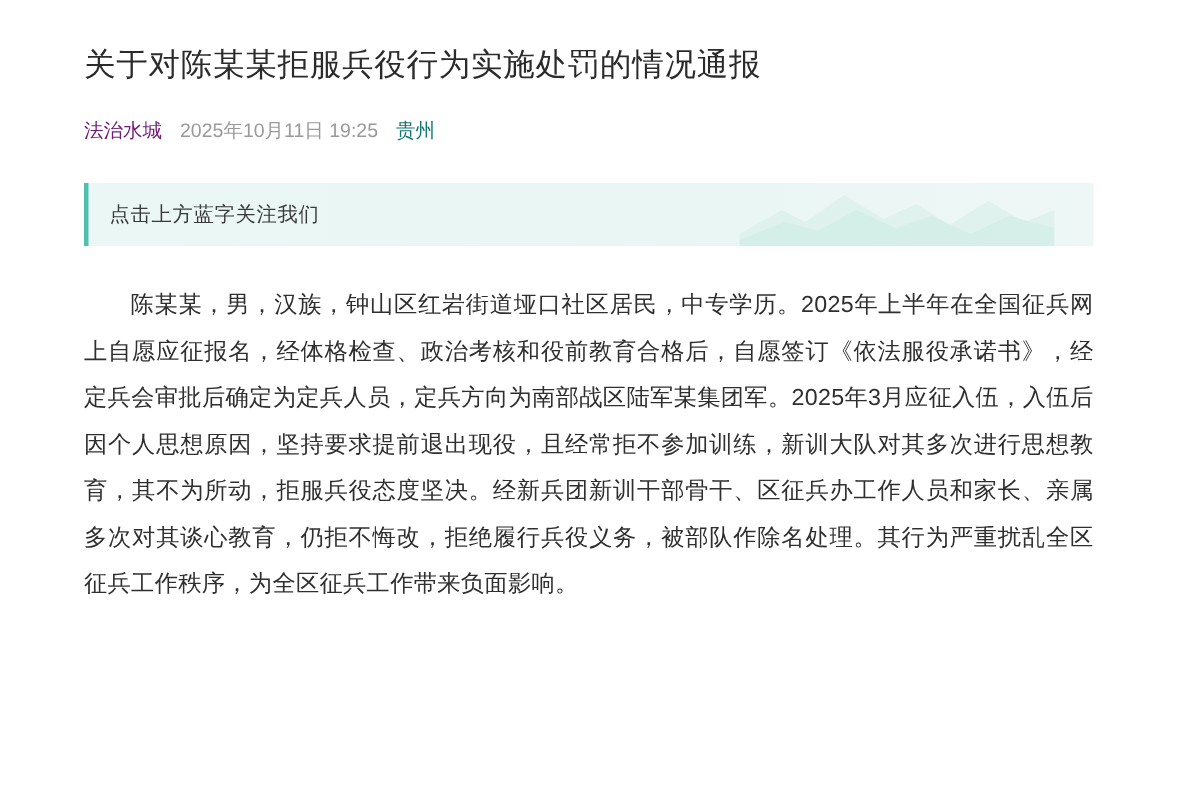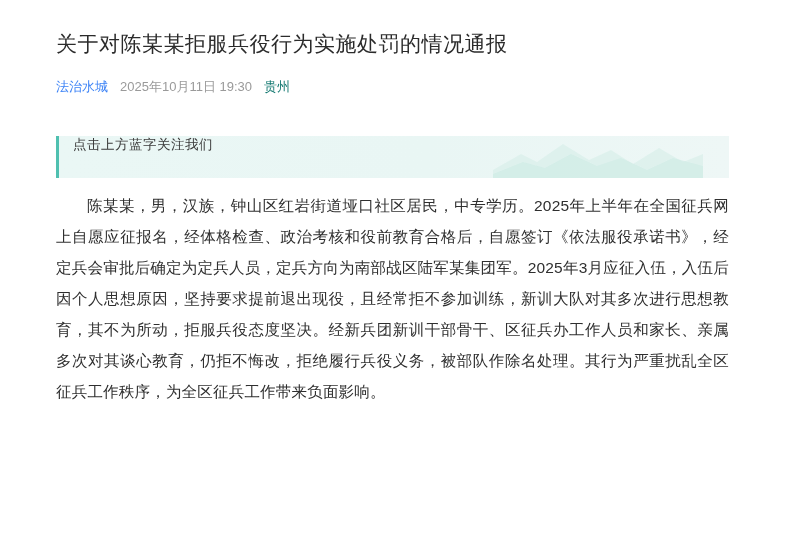--- a/index.html
+++ b/index.html
@@ -33,56 +33,56 @@
   }
   .meta-row {
     margin-top: 18px;
     display: flex;
     align-items: center;
     font-size: 13px;
     color: #9a9a9a;
     gap: 12px;
   }
   .meta-author {
-    color: #3b82f6;
+    color: #701a75;
   }
   .meta-date {
     color: #9a9a9a;
   }
   .meta-location {
     color: #0f766e;
   }
   .notice-banner {
-    margin-top: 40px;
+    margin-top: 26px;
     height: 42px;
     background: linear-gradient(90deg, #eaf7f5 0%, #e9f6f4 55%, #eef7f6 100%);
     border-left: 3px solid #4fc0b0;
     display: flex;
-    align-items: flex-start;
+    align-items: center;
     padding-left: 14px;
     position: relative;
     overflow: hidden;
   }
   .notice-text {
     font-size: 13.5px;
     color: #3a3a3a;
     letter-spacing: 0.5px;
     z-index: 2;
   }
   .notice-deco {
     position: absolute;
     right: 26px;
     top: 0;
     height: 100%;
     width: 210px;
     z-index: 1;
     opacity: 0.9;
   }
   .body-text {
-    margin-top: 12px;
+    margin-top: 24px;
     font-size: 15.5px;
     line-height: 31px;
     color: #2f2f2f;
     text-align: justify;
     letter-spacing: 0.2px;
   }
   .body-text p {
     margin: 0 0 22px 0;
     text-indent: 2em;
   }
@@ -93,21 +93,21 @@
 </head>
 <body>
 
 <div class="page">
   <div class="content">
 
     <h1 class="article-title">关于对陈某某拒服兵役行为实施处罚的情况通报</h1>
 
     <div class="meta-row">
       <span class="meta-author">法治水城</span>
-      <span class="meta-date">2025年10月11日 19:30</span>
+      <span class="meta-date">2025年10月11日 19:25</span>
       <span class="meta-location">贵州</span>
     </div>
 
     <div class="notice-banner">
       <svg class="notice-deco" viewBox="0 0 210 42" preserveAspectRatio="none">
         <path d="M0 34 L28 18 L44 26 L70 8 L96 24 L118 14 L140 28 L166 12 L190 26 L210 18 L210 42 L0 42 Z" fill="#d8efe9" opacity="0.75"></path>
         <path d="M0 38 L30 26 L52 32 L78 18 L104 30 L128 22 L154 34 L180 22 L210 30 L210 42 L0 42 Z" fill="#c9e9e2" opacity="0.6"></path>
       </svg>
       <span class="notice-text">点击上方蓝字关注我们</span>
     </div>

